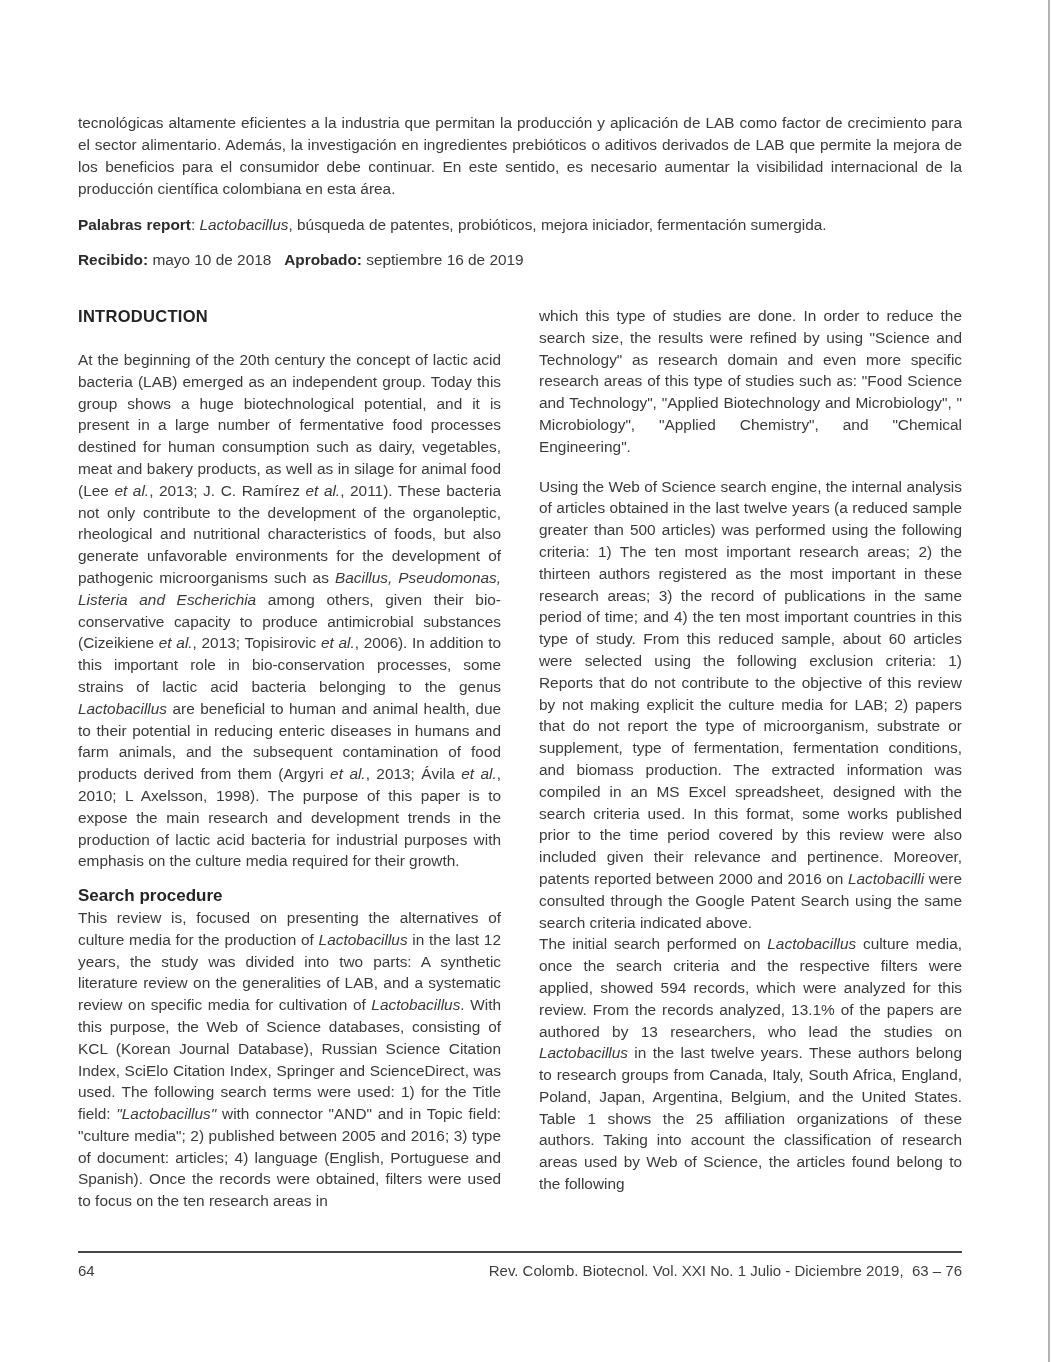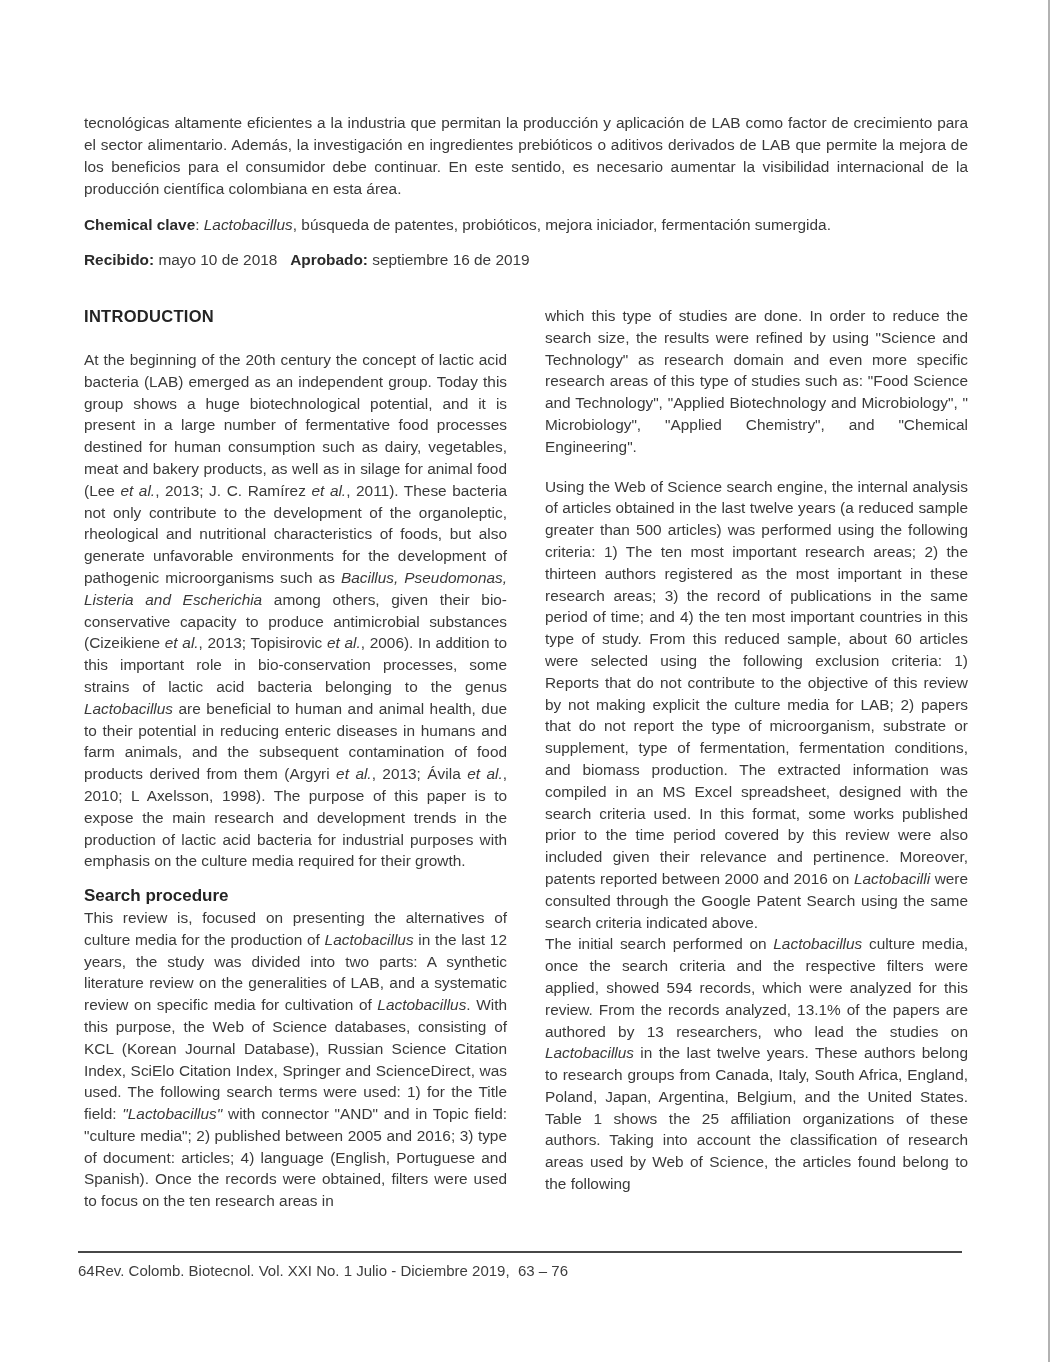--- a/index.html
+++ b/index.html
@@ -6,21 +6,21 @@
   html,body{margin:0;padding:0;}
   body{
     width:1052px;height:1362px;position:relative;
     background:#ffffff;
     font-family:"Liberation Sans", sans-serif;
     color:#3a3a3a;
   }
   .page{position:absolute;inset:0;background:#ffffff;overflow:hidden;}
 
   .content{
-    position:absolute;left:84px;top:112px;width:884px;
+    position:absolute;left:78px;top:112px;width:884px;
     font-size:15.4px;line-height:22px;
   }
   p{margin:0;}
   .justify{text-align:justify;}
   .keywords-line{margin-top:14px;}
   .dates-line{margin-top:13px;white-space:pre-wrap;}
 
   .columns{display:flex;gap:38px;margin-top:34px;align-items:flex-start;justify-content:space-between;}
   .col{width:423px;font-size:15.4px;line-height:21.8px;}
 
@@ -37,38 +37,38 @@
 
   .run-i{font-style:italic;}
   .run-b{font-weight:bold;color:#2b2b2b;}
 
   .footer-rule{
     position:absolute;left:78px;top:1251px;width:884px;height:2px;
     background:#474747;
   }
   .footer{
     position:absolute;left:78px;top:1261px;width:884px;
-    display:flex;
+    display:flex;justify-content:space-between;
     font-size:15px;line-height:20px;color:#3d3d3d;white-space:pre-wrap;
   }
   .edge-line{
     position:absolute;top:0;right:2px;width:2px;height:1362px;
     background:#b2b2b2;
   }
 </style>
 </head>
 <body>
 
 <div class="page">
 
   <div class="content">
 
     <p class="justify"><span>tecnológicas altamente eficientes a la industria que permitan la producción y aplicación de LAB como factor de crecimiento para el sector alimentario. Además, la investigación en ingredientes prebióticos o aditivos derivados de LAB que permite la mejora de los beneficios para el consumidor debe continuar. En este sentido, es necesario aumentar la visibilidad internacional de la producción científica colombiana en esta área.</span></p>
 
-    <p class="keywords-line"><span class="run-b">Chemical clave</span><span>: </span><span class="run-i">Lactobacillus</span><span>, búsqueda de patentes, probióticos, mejora iniciador, fermentación sumergida.</span></p>
+    <p class="keywords-line"><span class="run-b">Palabras report</span><span>: </span><span class="run-i">Lactobacillus</span><span>, búsqueda de patentes, probióticos, mejora iniciador, fermentación sumergida.</span></p>
 
     <p class="dates-line"><span class="run-b">Recibido:</span><span> mayo 10 de 2018   </span><span class="run-b">Aprobado:</span><span> septiembre 16 de 2019</span></p>
 
     <div class="columns">
 
       <div class="col">
         <h2 class="intro-h">INTRODUCTION</h2>
         <p class="justify"><span>At the beginning of the 20th century the concept of lactic acid bacteria (LAB) emerged as an independent group. Today this group shows a huge biotechnological potential, and it is present in a large number of fermentative food processes destined for human consumption such as dairy, vegetables, meat and bakery products, as well as in silage for animal food (Lee </span><span class="run-i">et al.</span><span>, 2013; J. C. Ramírez </span><span class="run-i">et al.</span><span>, 2011). These bacteria not only contribute to the development of the organoleptic, rheological and nutritional characteristics of foods, but also generate unfavorable environments for the development of pathogenic microorganisms such as </span><span class="run-i">Bacillus, Pseudomonas, Listeria and Escherichia</span><span> among others, given their bio-conservative capacity to produce antimicrobial substances (Cizeikiene </span><span class="run-i">et al.</span><span>, 2013; Topisirovic </span><span class="run-i">et al.</span><span>, 2006). In addition to this important role in bio-conservation processes, some strains of lactic acid bacteria belonging to the genus </span><span class="run-i">Lactobacillus</span><span> are beneficial to human and animal health, due to their potential in reducing enteric diseases in humans and farm animals, and the subsequent contamination of food products derived from them (Argyri </span><span class="run-i">et al.</span><span>, 2013; Ávila </span><span class="run-i">et al.</span><span>, 2010; L Axelsson, 1998). The purpose of this paper is to expose the main research and development trends in the production of lactic acid bacteria for industrial purposes with emphasis on the culture media required for their growth.</span></p>
         <h3 class="sub-h">Search procedure</h3>
         <p class="justify"><span>This review is, focused on presenting the alternatives of culture media for the production of </span><span class="run-i">Lactobacillus</span><span> in the last 12 years, the study was divided into two parts: A synthetic literature review on the generalities of LAB, and a systematic review on specific media for cultivation of </span><span class="run-i">Lactobacillus</span><span>. With this purpose, the Web of Science databases, consisting of KCL (Korean Journal Database), Russian Science Citation Index, SciElo Citation Index, Springer and ScienceDirect, was used. The following search terms were used: 1) for the Title field: </span><span class="run-i">"Lactobacillus"</span><span> with connector "AND" and in Topic field: "culture media"; 2) published between 2005 and 2016; 3) type of document: articles; 4) language (English, Portuguese and Spanish). Once the records were obtained, filters were used to focus on the ten research areas in</span></p>

